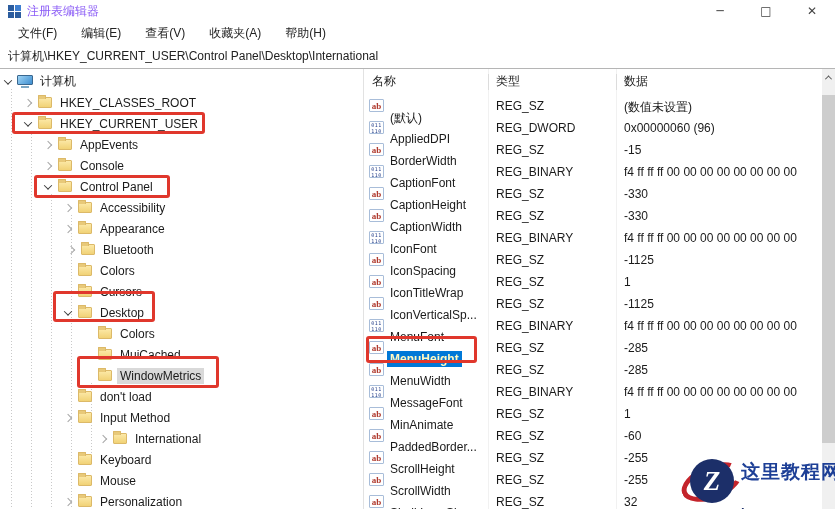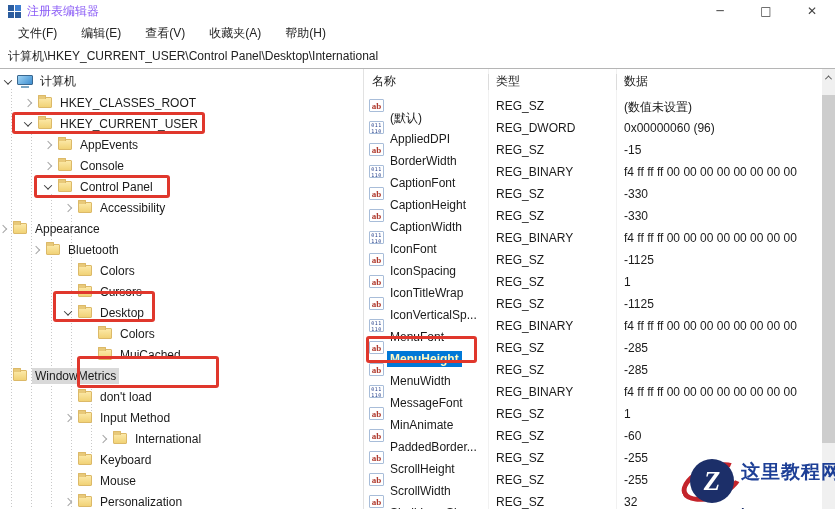--- a/index.html
+++ b/index.html
@@ -143,26 +143,26 @@
       <div class="tree-row" style="padding-left: 45px;">
         <span class="chev expanded"></span>
         <span class="folder"></span>
         <span class="tree-label">Control Panel</span>
       </div>
       <div class="tree-row" style="padding-left: 65px;">
         <span class="chev collapsed"></span>
         <span class="folder"></span>
         <span class="tree-label">Accessibility</span>
       </div>
-      <div class="tree-row" style="">
+      <div class="tree-row" style="padding-left: 65px;">
         <span class="chev collapsed"></span>
         <span class="folder"></span>
         <span class="tree-label">Appearance</span>
       </div>
-      <div class="tree-row" style="padding-left: 33px;">
+      <div class="tree-row" style="padding-left: 68px;">
         <span class="chev collapsed"></span>
         <span class="folder"></span>
         <span class="tree-label">Bluetooth</span>
       </div>
       <div class="tree-row" style="padding-left: 65px;">
         <span class="chev none"></span>
         <span class="folder"></span>
         <span class="tree-label">Colors</span>
       </div>
       <div class="tree-row" style="padding-left: 65px;">
@@ -178,21 +178,21 @@
       <div class="tree-row" style="padding-left: 85px;">
         <span class="chev none"></span>
         <span class="folder"></span>
         <span class="tree-label">Colors</span>
       </div>
       <div class="tree-row" style="padding-left: 85px;">
         <span class="chev none"></span>
         <span class="folder"></span>
         <span class="tree-label">MuiCached</span>
       </div>
-      <div class="tree-row" style="">
+      <div class="tree-row" style="padding-left: 85px;">
         <span class="chev none"></span>
         <span class="folder"></span>
         <span class="tree-label inactive-sel">WindowMetrics</span>
       </div>
       <div class="tree-row" style="padding-left: 65px;">
         <span class="chev none"></span>
         <span class="folder"></span>
         <span class="tree-label">don't load</span>
       </div>
       <div class="tree-row" style="padding-left: 65px;">

